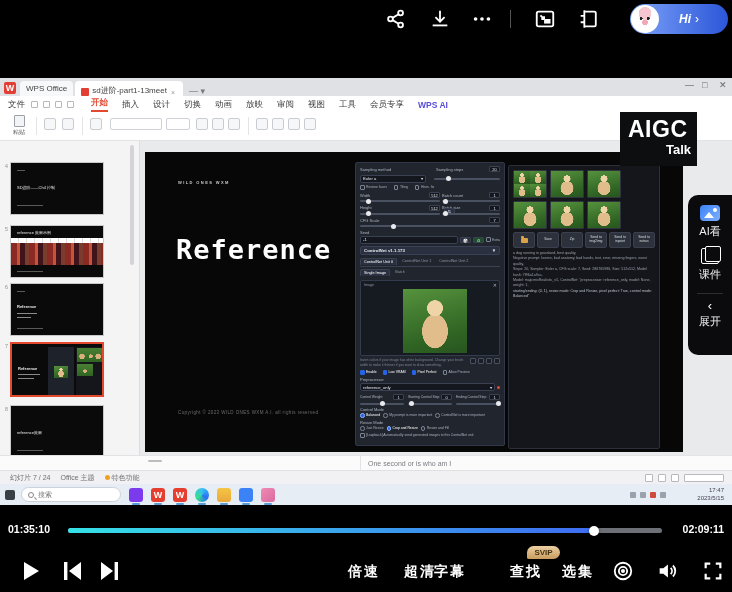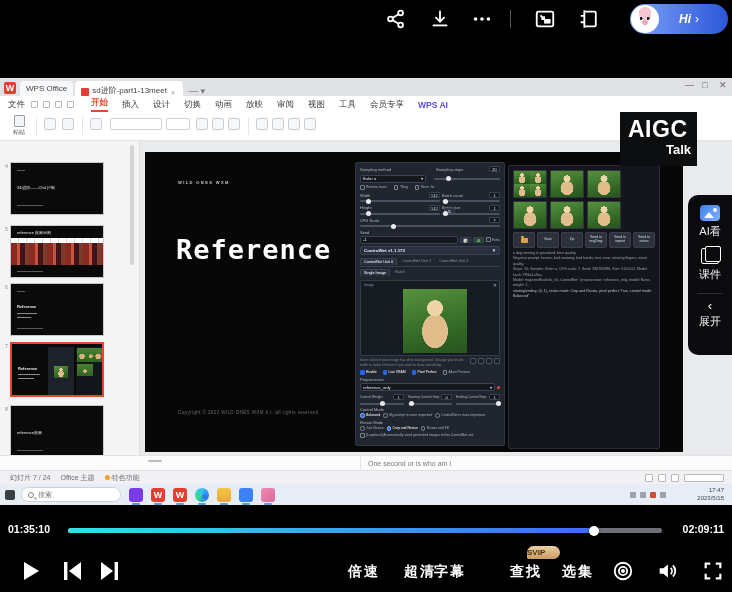--- a/index.html
+++ b/index.html
@@ -159,21 +159,21 @@
   .sp-chev{color:#fff;font-size:13px;line-height:10px;}
 
   
   .tl-time{top:523px;color:#fff;font-size:10.5px;font-weight:600;}
   .tl-bar{left:68px;top:528px;width:594px;height:5px;background:#6d7177;border-radius:3px;cursor:pointer;}
   .tl-fill{position:absolute;left:0;top:0;height:5px;border-radius:3px;background:linear-gradient(90deg,#35e1e6,#3f6cf2);}
   .tl-thumb{position:absolute;right:-5px;top:-2.5px;width:10px;height:10px;border-radius:50%;background:#fff;box-shadow:0 0 3px rgba(0,0,0,.5);}
   .pbtn{top:558px;width:24px;height:26px;color:#fff;cursor:pointer;}
   .pbtn svg{width:100%;height:100%;}
   .ctl-txt{top:563px;color:#fff;font-size:14px;font-weight:600;letter-spacing:2px;cursor:pointer;}
-  .svip{left:527px;top:546px;width:33px;height:13px;background:linear-gradient(180deg,#ecd0a4,#c99c5f);border-radius:7px 7px 7px 2px;color:#45300f;font-size:8px;font-weight:800;line-height:13px;cursor:pointer;}
+  .svip{left:527px;top:546px;width:33px;height:13px;background:linear-gradient(180deg,#ecd0a4,#c99c5f);border-radius:7px 7px 7px 2px;color:#45300f;font-size:8px;font-weight:800;text-align:center;line-height:13px;cursor:pointer;}
   .cicon{top:560px;width:22px;height:22px;color:#fff;cursor:pointer;}
   .cicon svg{width:100%;height:100%;}
 </style>
 </head>
 <body>
 
 <div id="stage">
 
 
   <div class="abs hicon" style="left:385px">

